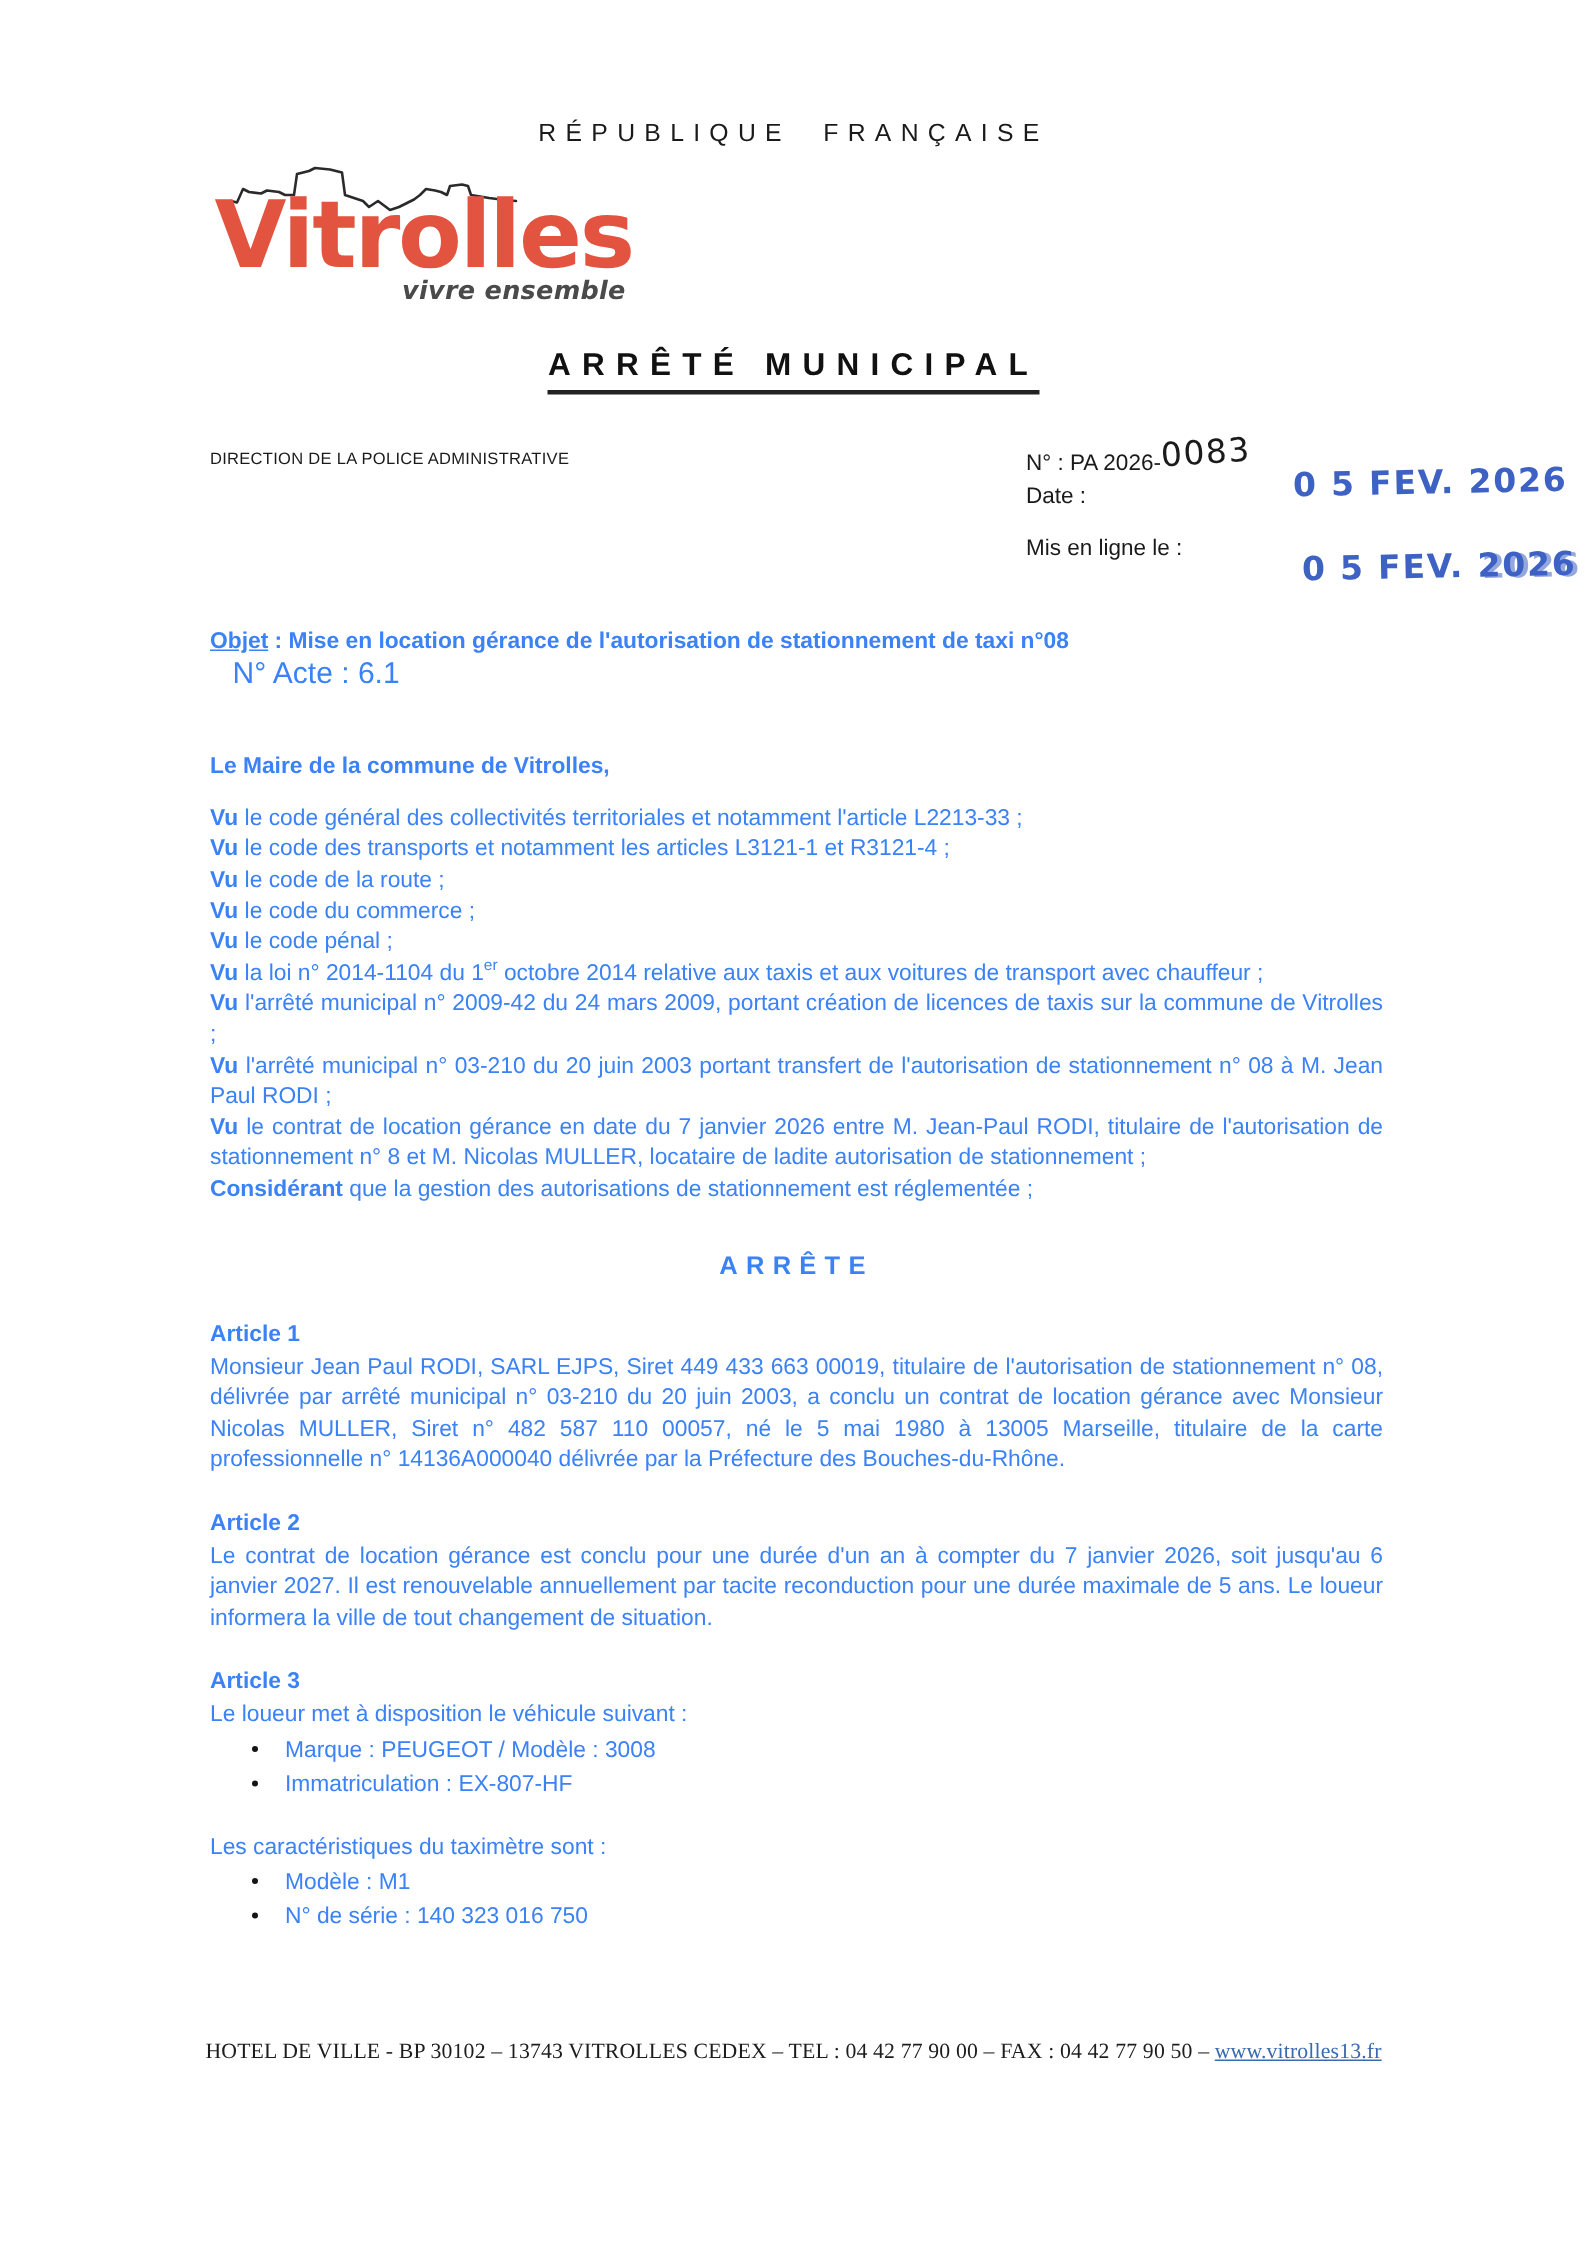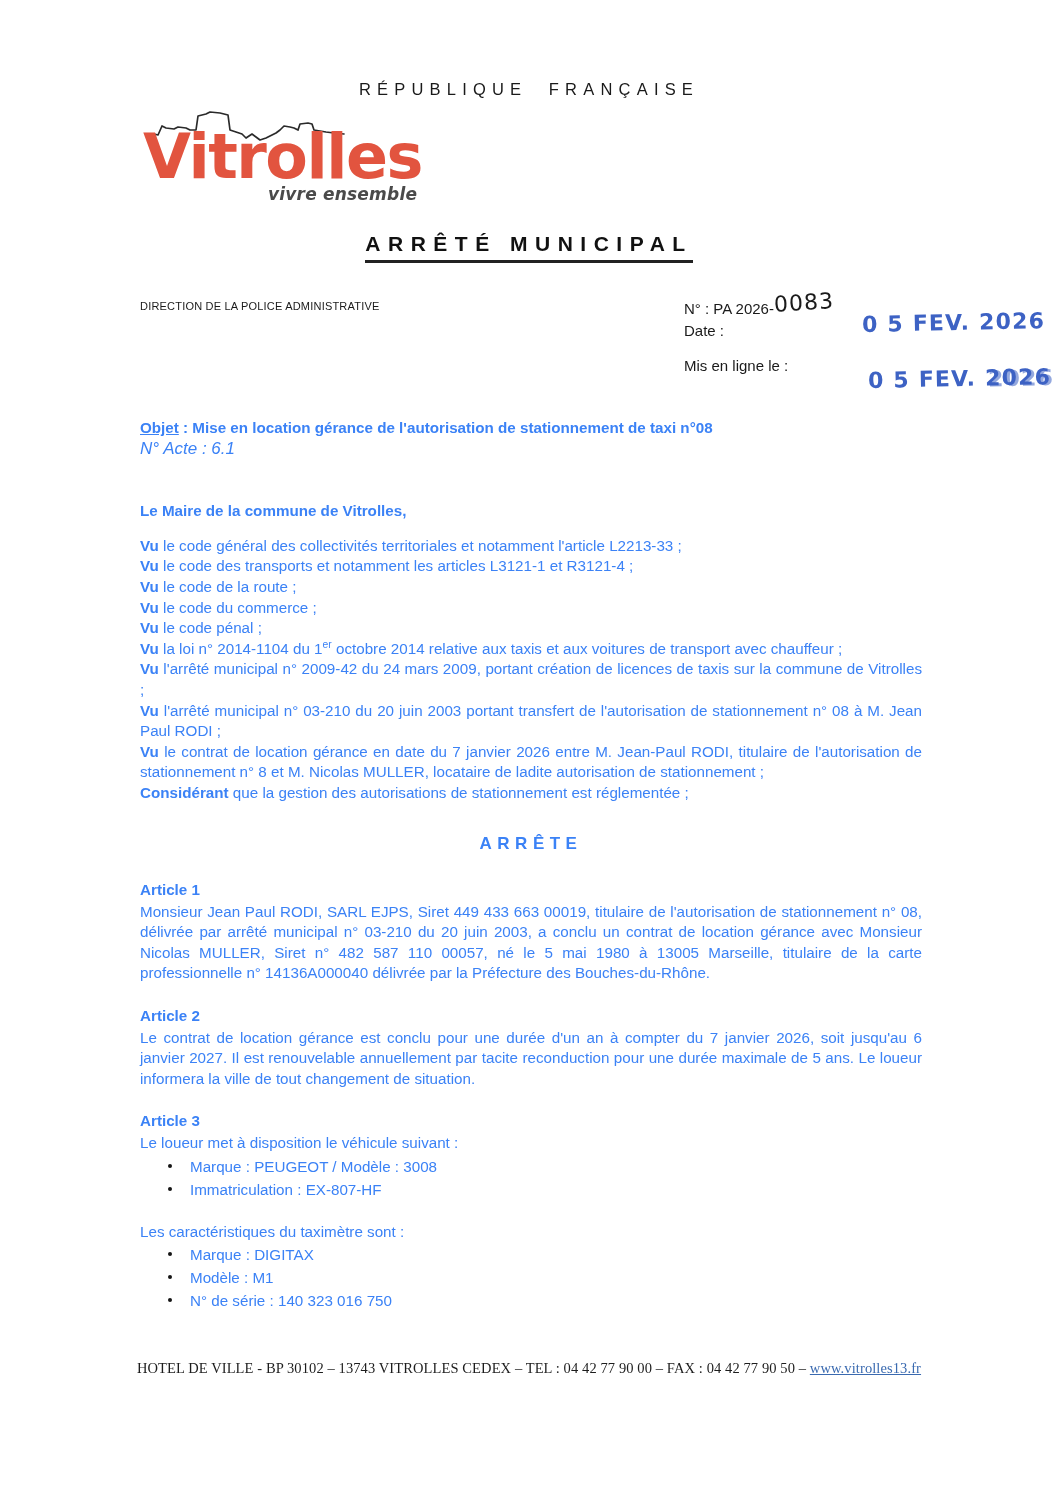--- a/index.html
+++ b/index.html
@@ -163,21 +163,21 @@
     font-size: 15.2px;
     line-height: 20.6px;
     color: #3b82f6;
   }
   .objet-line {
     font-weight: 700;
     font-size: 15.2px;
     margin: 0;
   }
   .objet-line .u { text-decoration: underline; }
-  .acte-line { margin: 0 0 0 0; font-size: 17px; font-style: italic; }
+  .acte-line { margin: 0 0 0 15px; font-size: 20px; }
   .maire-line {
     font-weight: 700;
     margin: 42px 0 14px 0;
     font-size: 15.2px;
   }
   .vu-list { margin: 0; }
   .vu-item {
     margin: 0;
     text-align: justify;
     text-justify: inter-word;
@@ -315,21 +315,20 @@
     <div class="article">
       <p class="article-title">Article 3</p>
       <p class="article-body noj">Le loueur met à disposition le véhicule suivant :</p>
       <ul class="bullets" id="vehicle-bullets">
           <li><span class="dot"></span><span>Marque : PEUGEOT / Modèle : 3008</span></li>
           <li><span class="dot"></span><span>Immatriculation : EX-807-HF</span></li>
         </ul>
 
       <p class="article-body noj gap-block">Les caractéristiques du taximètre sont :</p>
       <ul class="bullets" id="taximeter-bullets">
-          <li><span class="dot"></span><span>Marque : DIGITAX</span></li>
           <li><span class="dot"></span><span>Modèle : M1</span></li>
           <li><span class="dot"></span><span>N° de série : 140 323 016 750</span></li>
         </ul>
     </div>
 
   </div>
 
   <div class="footer"><span>HOTEL DE VILLE - BP 30102 – 13743 VITROLLES CEDEX – TEL : 04 42 77 90 00 – FAX : 04 42 77 90 50 – </span><span class="url">www.vitrolles13.fr</span></div>
 
 </div>

